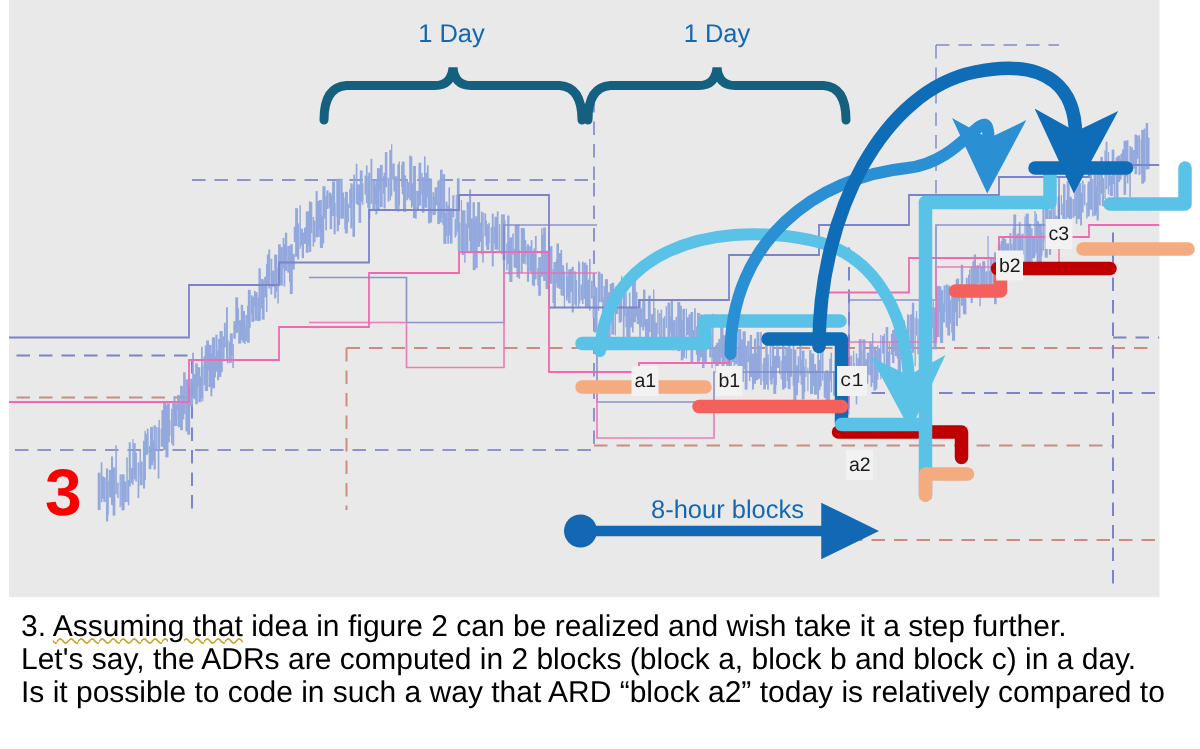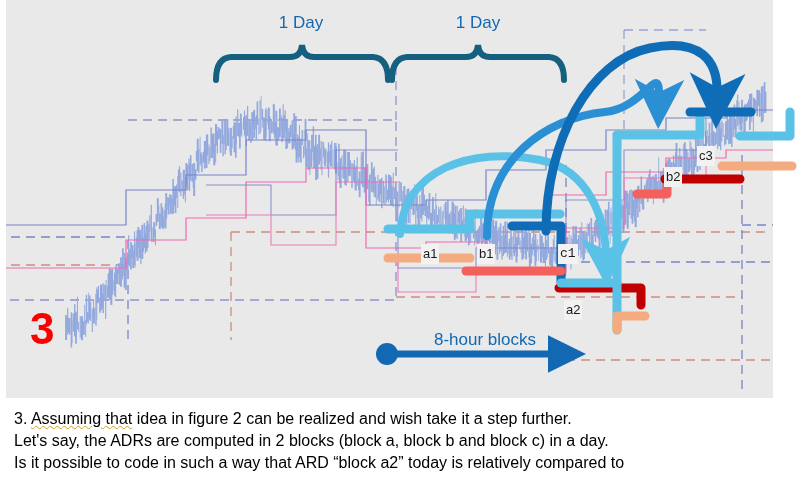--- a/index.html
+++ b/index.html
@@ -37,21 +37,21 @@
 
   
   #caption{
     position:absolute;left:0;top:398px;width:800px;height:101px;
     background:#ffffff;
     padding:10px 14px 0 14px;box-sizing:border-box;
   }
   #caption p{
     margin:0 0 1px 0;
     font-family:"Liberation Sans", sans-serif;
-    font-size:16px;color:#000000;line-height:21px;white-space:nowrap;
+    font-size:20px;color:#000000;line-height:21px;white-space:nowrap;
   }
   .sp{
     text-decoration:underline;
     text-decoration-style:wavy;
     text-decoration-color:#c9a227;
     text-decoration-thickness:1px;
   }
 </style>
 </head>
 <body>

